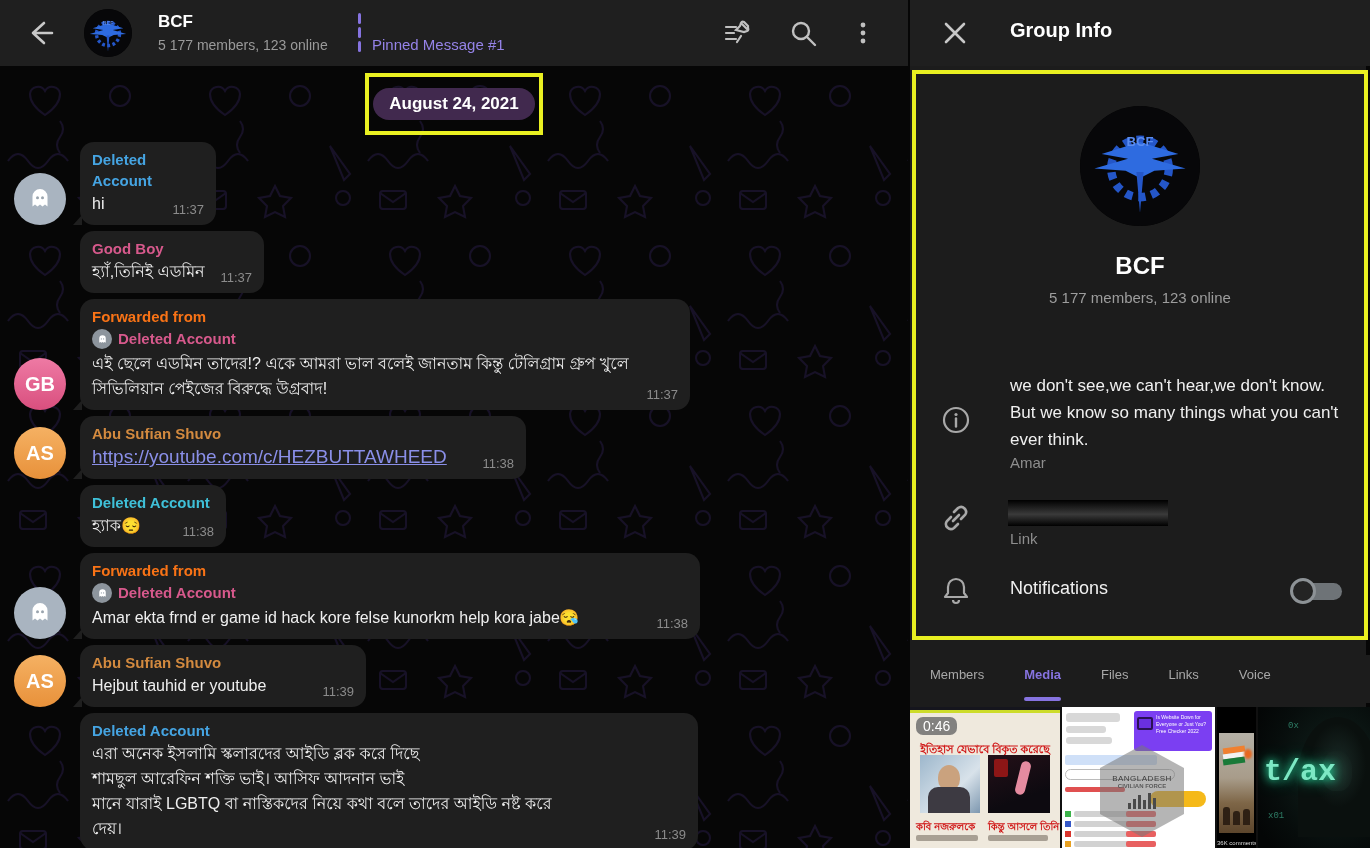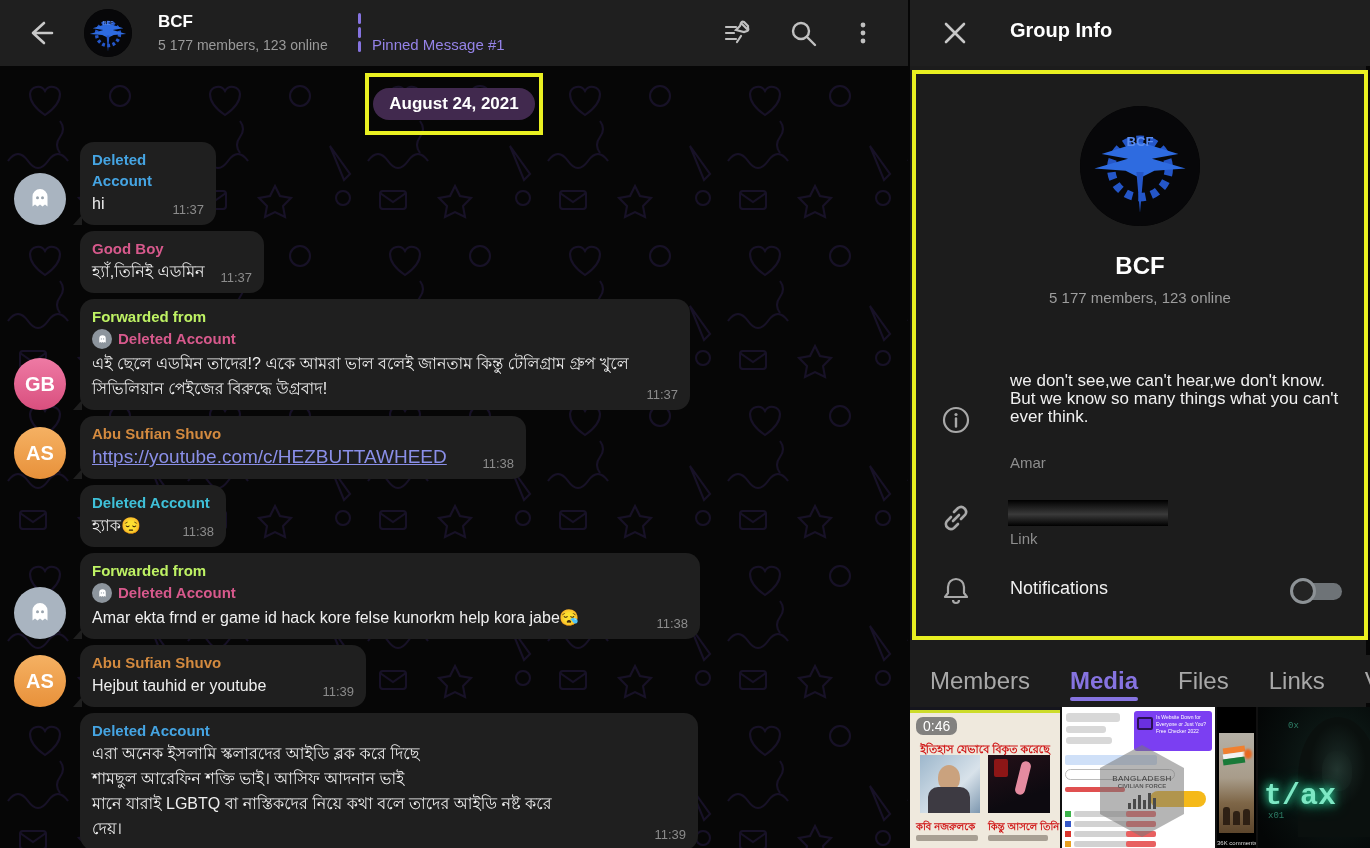--- a/index.html
+++ b/index.html
@@ -27,51 +27,51 @@
 
   .date-row { display:flex; justify-content:center; margin-bottom:7px; }
   .date-anno { border:4px solid #e9f021; padding:11px 4px; }
   .date-pill { background:#41294e; color:#fff; font-weight:bold; font-size:17px; padding:6px 16px; border-radius:17px; }
 
   .mrow { position:relative; margin-left:80px; margin-bottom:6px; }
   .bubble { position:relative; background:#1f1f1f; border-radius:14px; padding:7px 12px 9px 12px; color:#efefef; font-size:16px; line-height:25px; }
   .bubble .tail { position:absolute; left:-7px; bottom:0; width:0; height:0;
     border-bottom:10px solid #1f1f1f; border-left:9px solid transparent; }
   .name { font-size:15px; font-weight:bold; line-height:21px; }
-  .fwd-hdr { font-size:15px; font-weight:bold; color:#bef264; line-height:21px; }
+  .fwd-hdr { font-size:15px; font-weight:bold; color:#f97316; line-height:21px; }
   .fwd-row { display:flex; align-items:center; gap:6px; font-size:15px; font-weight:bold; color:#d7598c; line-height:24px; }
   .mini-ghost { width:20px; height:20px; border-radius:50%; background:#8d959d; display:inline-flex; align-items:center; justify-content:center; flex:0 0 20px; }
   .mtime { position:absolute; right:12px; bottom:7px; font-size:13px; color:#8b8b8b; line-height:16px; }
   .mtext a { color:#8a8fe8; font-size:19px; }
   .avatar { position:absolute; left:-66px; bottom:0; width:52px; height:52px; border-radius:50%;
     display:flex; align-items:center; justify-content:center; color:#fff; font-size:20px; font-weight:bold; cursor:pointer; }
   .sliver { margin-left:80px; width:440px; height:4px; background:#1f1f1f; border-radius:4px 4px 0 0; }
 
   
   .panel { position:absolute; left:910px; top:0; width:456px; height:848px; background:#1c1c1c; }
   .p-hdr { position:absolute; left:0; top:0; width:460px; height:66px; background:#1f1f1f; }
   .p-close { position:absolute; left:32px; top:20px; width:26px; height:26px; cursor:pointer; }
   .p-title { position:absolute; left:100px; top:19px; font-size:20px; font-weight:bold; color:#fff; }
   .p-anno { position:absolute; left:2px; top:70px; width:456px; height:570px; border:4px solid #e9f021; z-index:4; pointer-events:none; }
   .g-avatar { position:absolute; left:170px; top:106px; width:120px; height:120px; border-radius:50%; overflow:hidden; background:#050505; cursor:pointer; }
   .g-name { position:absolute; left:0; top:252px; width:460px; text-align:center; font-size:24px; font-weight:bold; color:#fff; }
   .g-status { position:absolute; left:0; top:289px; width:460px; text-align:center; font-size:15px; color:#9d9d9d; }
   .row-icon { position:absolute; left:30px; width:32px; height:32px; }
-  .info-text { position:absolute; left:100px; top:372px; width:335px; font-size:17px; line-height:18px; color:#f0f0f0; }
+  .info-text { position:absolute; left:100px; top:372px; width:335px; font-size:17px; line-height:27px; color:#f0f0f0; }
   .info-label { position:absolute; left:100px; top:454px; font-size:15px; color:#8e8e8e; }
   .redacted { position:absolute; left:98px; top:500px; width:160px; height:26px;
     background:linear-gradient(180deg,#000 0%,#3a3a3a 55%,#000 100%); }
   .link-label { position:absolute; left:100px; top:530px; font-size:15px; color:#8e8e8e; }
   .notif-label { position:absolute; left:100px; top:578px; font-size:18px; color:#f0f0f0; }
   .toggle { position:absolute; left:380px; top:578px; width:52px; height:26px; cursor:pointer; }
   .toggle .track { position:absolute; left:14px; top:5px; width:38px; height:17px; border-radius:9px; background:#6e7377; }
   .toggle .knob { position:absolute; left:0; top:0; width:26px; height:26px; border-radius:50%; background:#242424; border:3px solid #8d9296; }
 
   .tabs { position:absolute; left:0; top:655px; width:460px; height:48px; display:flex; gap:40px; padding-left:20px; overflow:hidden; background:#1c1c1c; }
-  .tab { font-size:24px; color:#a8a8a8; padding-top:12px; position:relative; white-space:nowrap; cursor:pointer; }
+  .tab { font-size:13px; color:#a8a8a8; padding-top:12px; position:relative; white-space:nowrap; cursor:pointer; }
   .tab.active { color:#8673e0; font-weight:bold; }
   .tab.active .underline { position:absolute; left:0; bottom:2px; width:100%; height:4px; border-radius:3px; background:#8673e0; }
 
   .media { position:absolute; left:0; top:707px; width:460px; height:141px; background:#101010; }
   .tile { position:absolute; top:0; height:141px; overflow:hidden; cursor:pointer; }
   
   .t1 { left:0; width:150px; background:#efe9dd; }
   .t1 .strip1 { height:3px; background:#15151d; }
   .t1 .strip2 { height:3px; background:#cddc2a; }
   .t1 .dur { position:absolute; left:6px; top:10px; background:rgba(110,110,110,.85); color:#fff; font-size:14px; padding:1px 7px; border-radius:7px; }
@@ -109,21 +109,21 @@
   .t3 .img { position:absolute; left:2px; top:26px; width:35px; height:100px; background:linear-gradient(180deg,#b5b0a6 0%,#a89c8a 45%,#7e6647 70%,#5c452c 100%); }
   .t3 .saff { position:absolute; left:4px; top:14px; width:22px; height:6px; background:#f08030; transform:rotate(-8deg); }
   .t3 .whit { position:absolute; left:4px; top:20px; width:22px; height:5px; background:#f2f2f2; transform:rotate(-8deg); }
   .t3 .gren { position:absolute; left:4px; top:25px; width:22px; height:6px; background:#1a7a38; transform:rotate(-8deg); }
   .t3 .fire { position:absolute; right:2px; top:16px; width:8px; height:10px; background:#e86820; border-radius:50%; filter:blur(1px); }
   .t3 .fig { position:absolute; bottom:8px; width:7px; height:18px; background:#2e2014; border-radius:3px 3px 0 0; }
   .t3 .capt { position:absolute; left:0; bottom:0; width:100%; background:rgba(0,0,0,.8); color:#ddd; font-size:6px; text-align:center; line-height:10px; white-space:nowrap; }
   
   .t4 { left:348px; width:112px; background:radial-gradient(90px 110px at 70% 45%, #12241f 0%, #070d0c 70%, #040606 100%); }
   .t4 .code { position:absolute; left:6px; top:48px; color:#7de8c4; font-size:30px; font-weight:bold;
-    text-shadow:0 0 8px #2ee8a8, 0 0 16px #1db888; font-family:"Liberation Mono", monospace;margin-top:24px; }
+    text-shadow:0 0 8px #2ee8a8, 0 0 16px #1db888; font-family:"Liberation Mono", monospace; }
   .t4 .hood { position:absolute; right:-8px; top:10px; width:80px; height:120px; background:radial-gradient(40px 60px at 50% 40%, #1a2a26 0%, #0a100e 70%); border-radius:50% 50% 0 0; }
   .t4 .mask { position:absolute; right:18px; top:44px; width:30px; height:40px; background:radial-gradient(#243832,#101a17); border-radius:46% 46% 40% 40%; opacity:.8; }
   .t4 .g1,.t4 .g2 { position:absolute; color:#3da888; font-size:9px; font-family:"Liberation Mono", monospace; opacity:.7; }
   .t4 .g1 { left:10px; top:104px; } .t4 .g2 { left:30px; top:14px; }
 
   svg { display:block; }
 </style>
 </head>
 <body>
 

